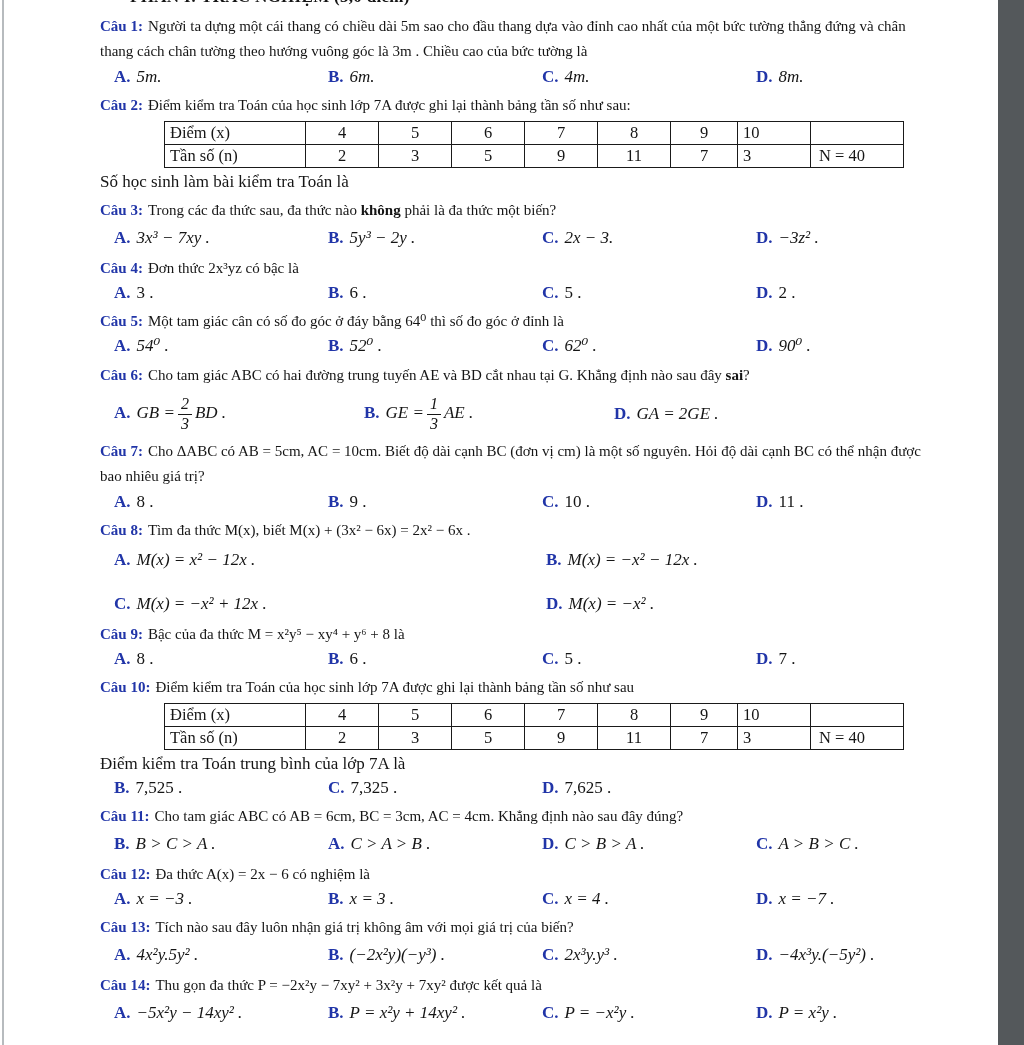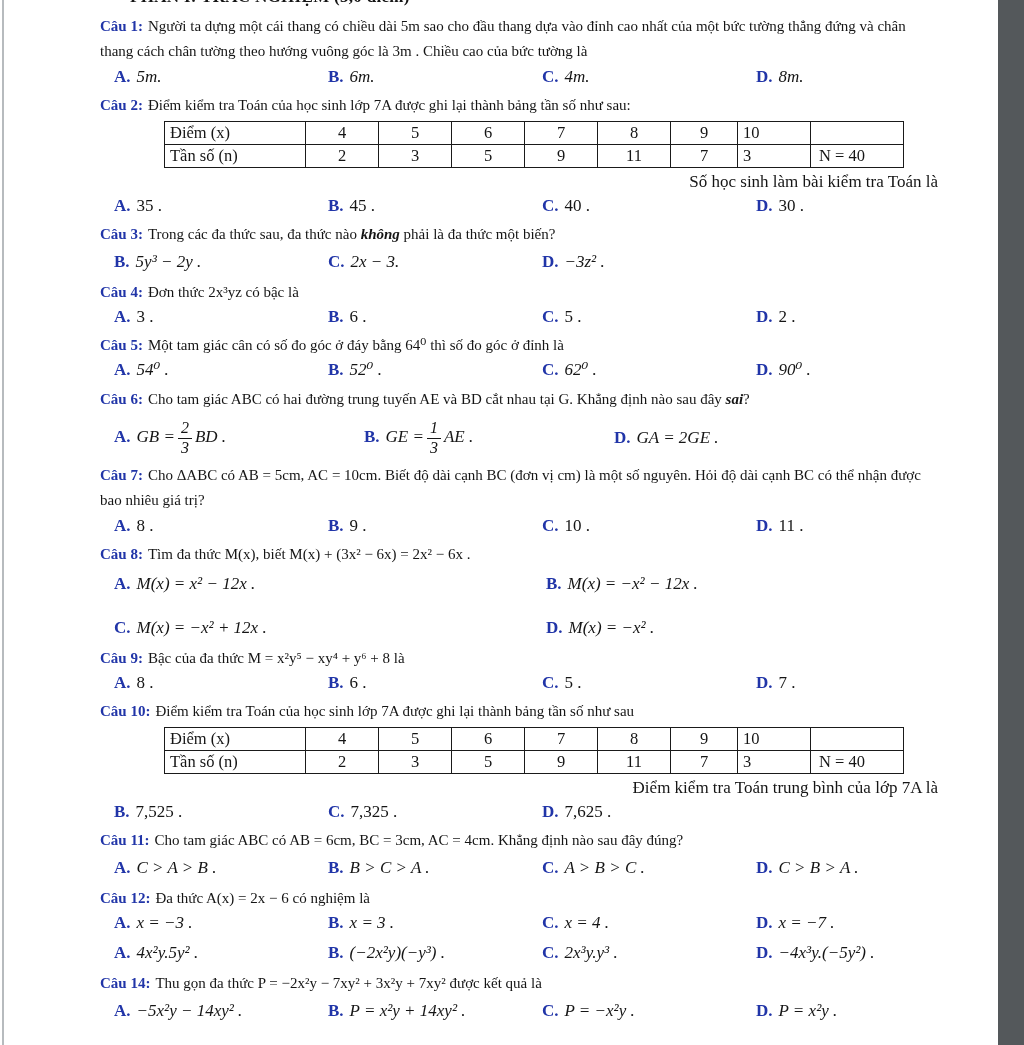--- a/index.html
+++ b/index.html
@@ -13,40 +13,40 @@
   .content{
     position:absolute;left:4px;top:0;width:994px;height:1045px;
     box-sizing:border-box;padding:0 60px 0 96px;overflow:hidden;
   }
   .clip-header{height:8px;overflow:hidden;padding-left:30px;}
   .clip-header span{display:block;margin-top:-13px;font-weight:bold;font-size:17px;letter-spacing:.3px;}
   .q{margin-top:6px;}
   .qt{margin:0;font-size:15px;line-height:23px;}
   .qt.tall{line-height:25px;}
   .qlabel{color:#2135a8;font-weight:bold;margin-right:5px;}
-  .bi{font-weight:bold;font-style:italic;}
+  .bi{font-weight:bold;}
   .opts{display:grid;padding-left:14px;margin:2px 0 0 0;font-size:17px;line-height:22px;}
   .opts.four{grid-template-columns:214px 214px 214px 1fr;}
   .opts.two{grid-template-columns:432px 1fr;row-gap:18px;line-height:26px;margin-top:5px;margin-bottom:3px;}
   .opts.math{line-height:26px;margin-top:3px;margin-bottom:2px;}
   .opts.fracrow{line-height:24px;margin-top:8px;margin-bottom:6px;align-items:center;gap:36px;}
   .ol{color:#2135a8;font-weight:bold;margin-right:6px;}
   .ov.it{font-style:italic;}
   table.freq{
     border-collapse:collapse;margin:4px 0 2px 64px;table-layout:fixed;width:740px;
     font-size:16.5px;
     border-radius:6px;
   }
   table.freq td{
     border:1.7px solid #1a1a1a;height:22px;padding:0 5px;text-align:center;
     overflow:hidden;white-space:nowrap;
   }
   table.freq td.lbl{text-align:left;}
   table.freq td.lastc{text-align:left;padding-left:8px;}
-  .cap{margin:1px 0 0 0;font-size:17px;line-height:23px;text-align:right;}
+  .cap{margin:1px 0 0 0;font-size:17px;line-height:23px;}
   .frac{display:inline-block;text-align:center;vertical-align:-11px;line-height:1.05;margin:0 3px;}
   .frac .num{display:block;border-bottom:1.4px solid #151515;padding:0 3px 1px;font-size:16px;}
   .frac .den{display:block;padding:1px 3px 0;font-size:16px;}
 </style>
 </head>
 <body>
 
 <div class="left-line"></div>
 <div class="right-bar"></div>
 
@@ -88,31 +88,26 @@
         <td>5</td>
         <td>9</td>
         <td>11</td>
         <td>7</td>
         <td style="text-align:left">3</td>
         <td class="lastc">N = 40</td>
       </tr>
     </tbody>
       </table>
     <p class="cap">Số học sinh làm bài kiểm tra Toán là</p>
-    <div class="opts four">
-      <span class="opt"><b class="ol">A.</b><span class="ov">35 .</span></span>
-      <span class="opt"><b class="ol">B.</b><span class="ov">45 .</span></span>
-      <span class="opt"><b class="ol">C.</b><span class="ov">40 .</span></span>
-      <span class="opt"><b class="ol">D.</b><span class="ov">30 .</span></span>
-    </div>
   </div>
 
   <div class="q">
     <p class="qt"><b class="qlabel">Câu 3:</b><span>Trong các đa thức sau, đa thức nào </span><span class="bi">không</span><span> phải là đa thức một biến?</span></p>
     <div class="opts four math">
+      <span class="opt"><b class="ol">A.</b><span class="ov it">3x³ − 7xy .</span></span>
       <span class="opt"><b class="ol">B.</b><span class="ov it">5y³ − 2y .</span></span>
       <span class="opt"><b class="ol">C.</b><span class="ov it">2x − 3.</span></span>
       <span class="opt"><b class="ol">D.</b><span class="ov it">−3z² .</span></span>
     </div>
   </div>
 
   <div class="q">
     <p class="qt"><b class="qlabel">Câu 4:</b><span>Đơn thức 2x³yz có bậc là</span></p>
     <div class="opts four">
       <span class="opt"><b class="ol">A.</b><span class="ov">3 .</span></span>
@@ -203,38 +198,39 @@
     <div class="opts four">
       <span class="opt"><b class="ol">B.</b><span class="ov">7,525 .</span></span>
       <span class="opt"><b class="ol">C.</b><span class="ov">7,325 .</span></span>
       <span class="opt"><b class="ol">D.</b><span class="ov">7,625 .</span></span>
     </div>
   </div>
 
   <div class="q">
     <p class="qt"><b class="qlabel">Câu 11:</b><span>Cho tam giác ABC có AB = 6cm, BC = 3cm, AC = 4cm. Khẳng định nào sau đây đúng?</span></p>
     <div class="opts four math">
+      <span class="opt"><b class="ol">B.</b><span class="ov it">B &gt; C &gt; A .</span></span>
       <span class="opt"><b class="ol">A.</b><span class="ov it">C &gt; A &gt; B .</span></span>
-      <span class="opt"><b class="ol">B.</b><span class="ov it">B &gt; C &gt; A .</span></span>
+      <span class="opt"><b class="ol">D.</b><span class="ov it">C &gt; B &gt; A .</span></span>
       <span class="opt"><b class="ol">C.</b><span class="ov it">A &gt; B &gt; C .</span></span>
-      <span class="opt"><b class="ol">D.</b><span class="ov it">C &gt; B &gt; A .</span></span>
     </div>
   </div>
 
   <div class="q">
     <p class="qt"><b class="qlabel">Câu 12:</b><span>Đa thức A(x) = 2x − 6 có nghiệm là</span></p>
     <div class="opts four">
       <span class="opt"><b class="ol">A.</b><span class="ov it">x = −3 .</span></span>
       <span class="opt"><b class="ol">B.</b><span class="ov it">x = 3 .</span></span>
       <span class="opt"><b class="ol">C.</b><span class="ov it">x = 4 .</span></span>
       <span class="opt"><b class="ol">D.</b><span class="ov it">x = −7 .</span></span>
     </div>
   </div>
 
   <div class="q">
+    <p class="qt"><b class="qlabel">Câu 13:</b><span>Tích nào sau đây luôn nhận giá trị không âm với  mọi giá trị của biến?</span></p>
     <div class="opts four math">
       <span class="opt"><b class="ol">A.</b><span class="ov it">4x²y.5y² .</span></span>
       <span class="opt"><b class="ol">B.</b><span class="ov it">(−2x²y)(−y³) .</span></span>
       <span class="opt"><b class="ol">C.</b><span class="ov it">2x³y.y³ .</span></span>
       <span class="opt"><b class="ol">D.</b><span class="ov it">−4x³y.(−5y²) .</span></span>
     </div>
   </div>
 
   <div class="q">
     <p class="qt"><b class="qlabel">Câu 14:</b><span>Thu gọn đa thức P = −2x²y − 7xy² + 3x²y + 7xy² được kết quả là</span></p>

